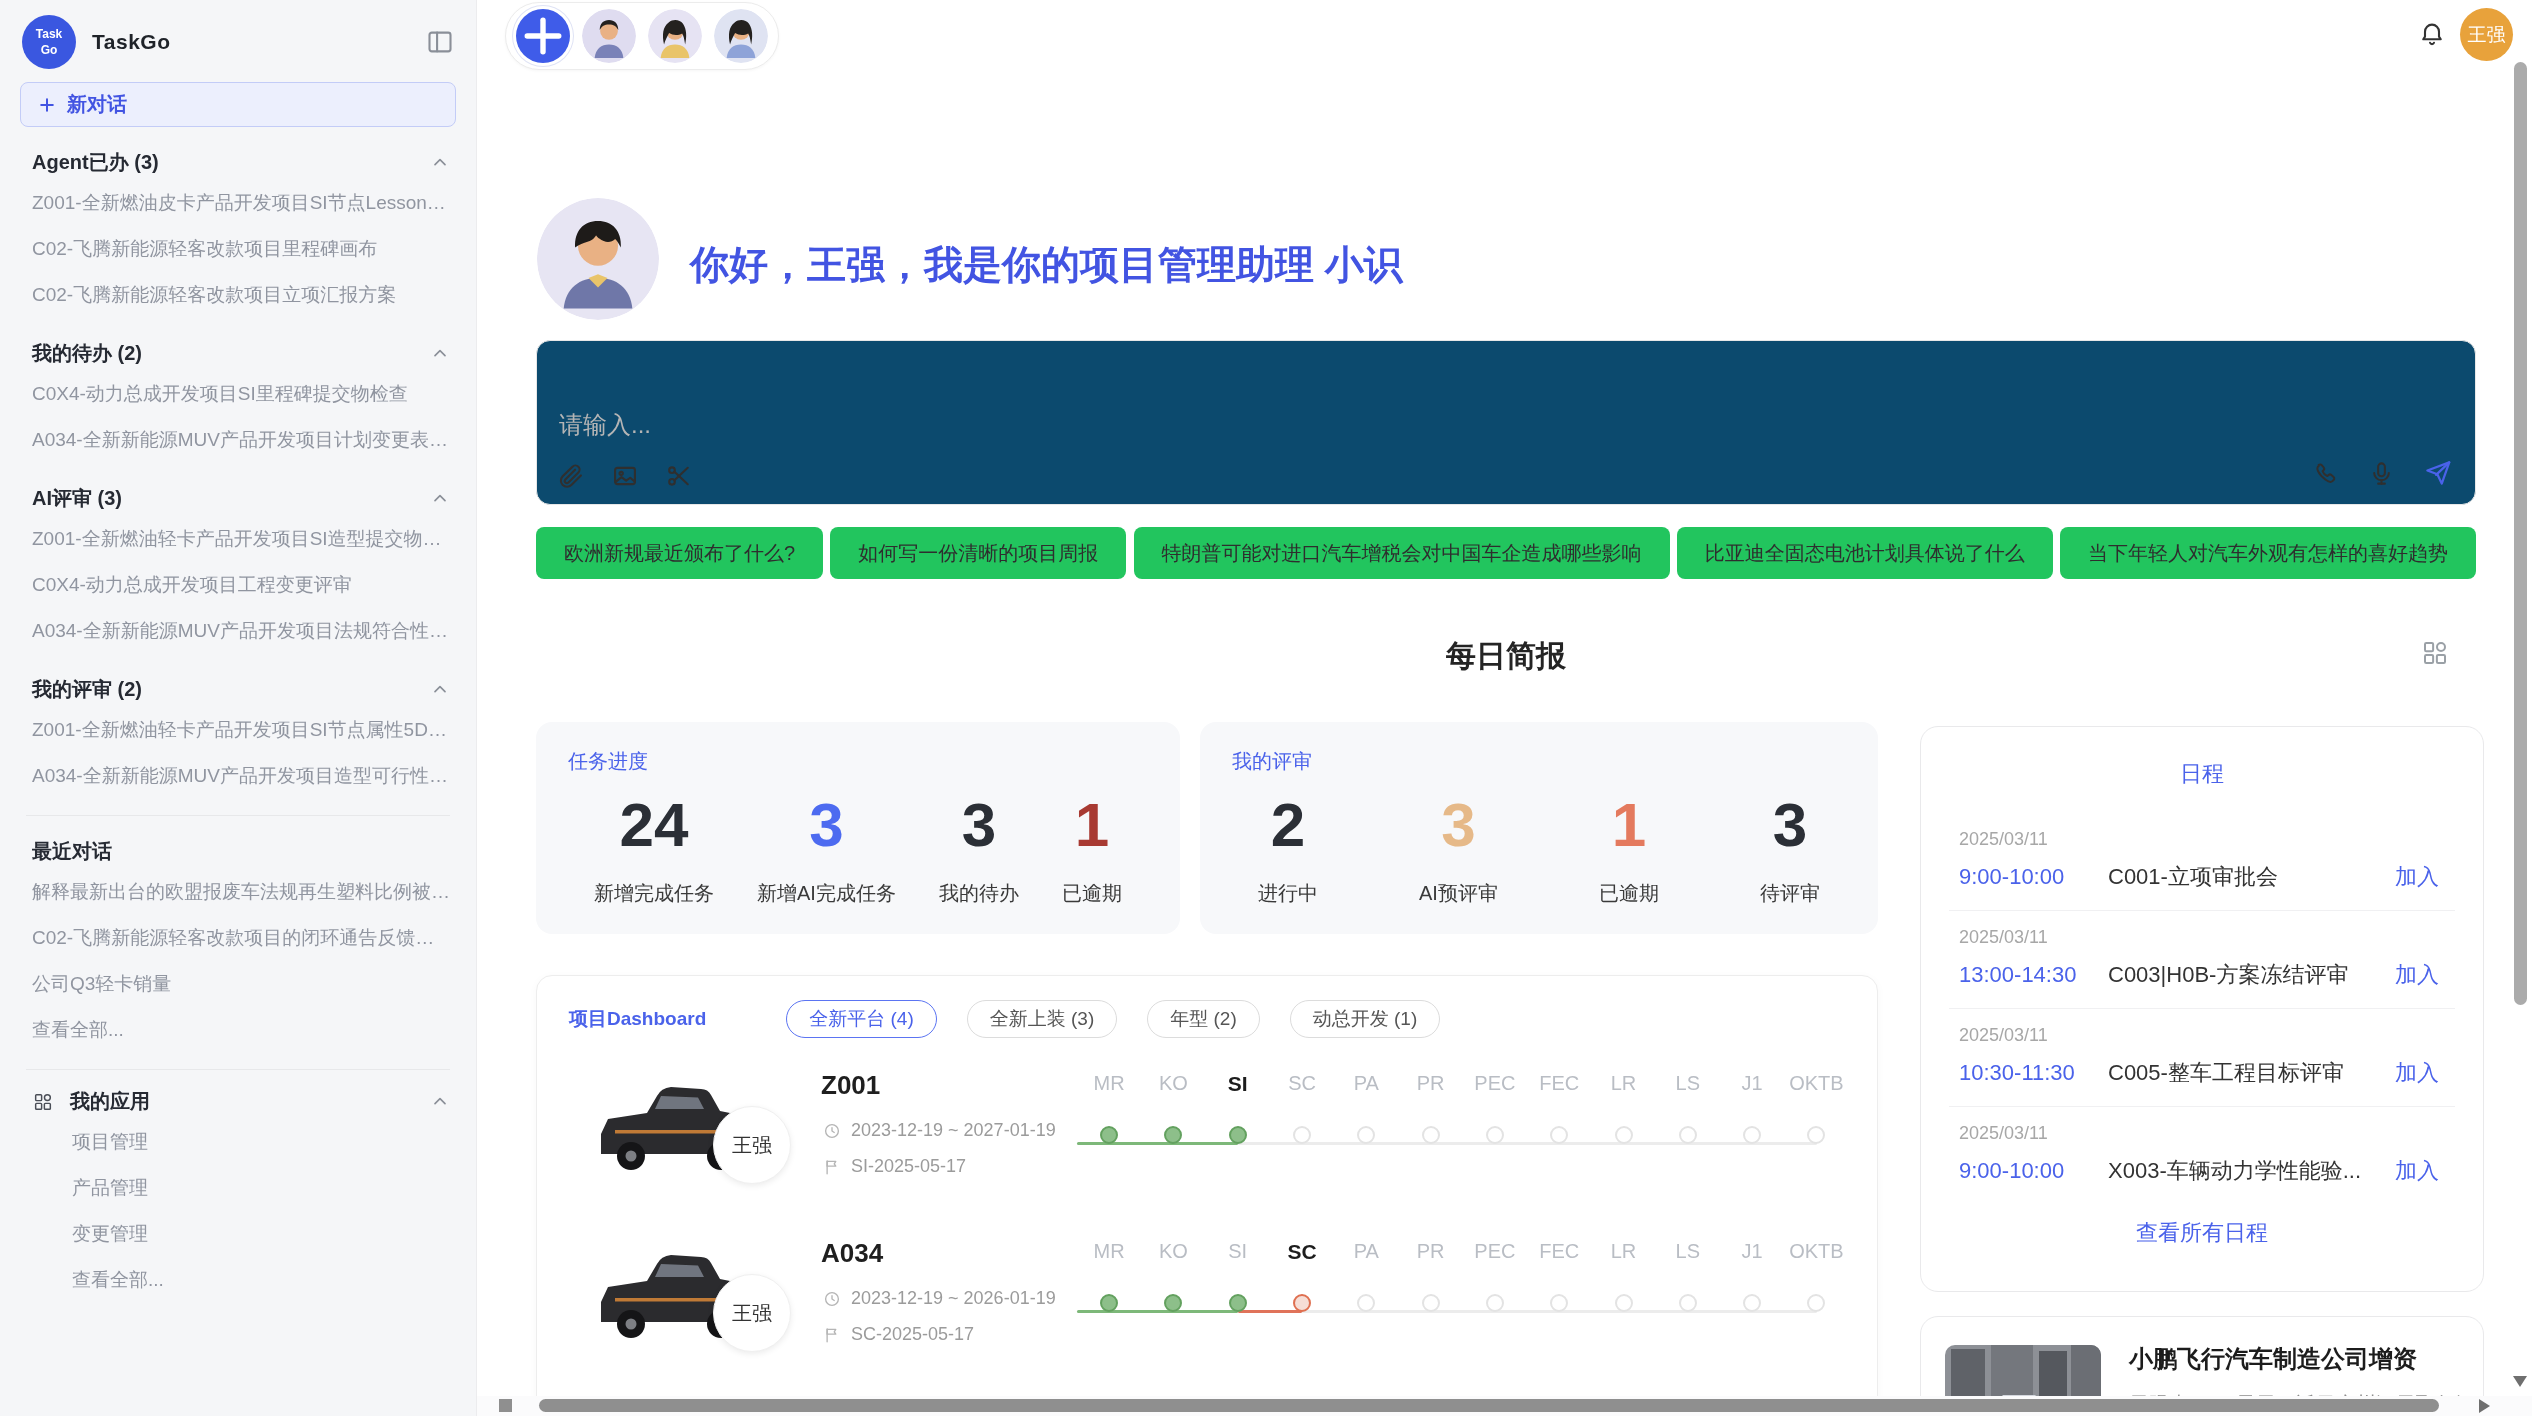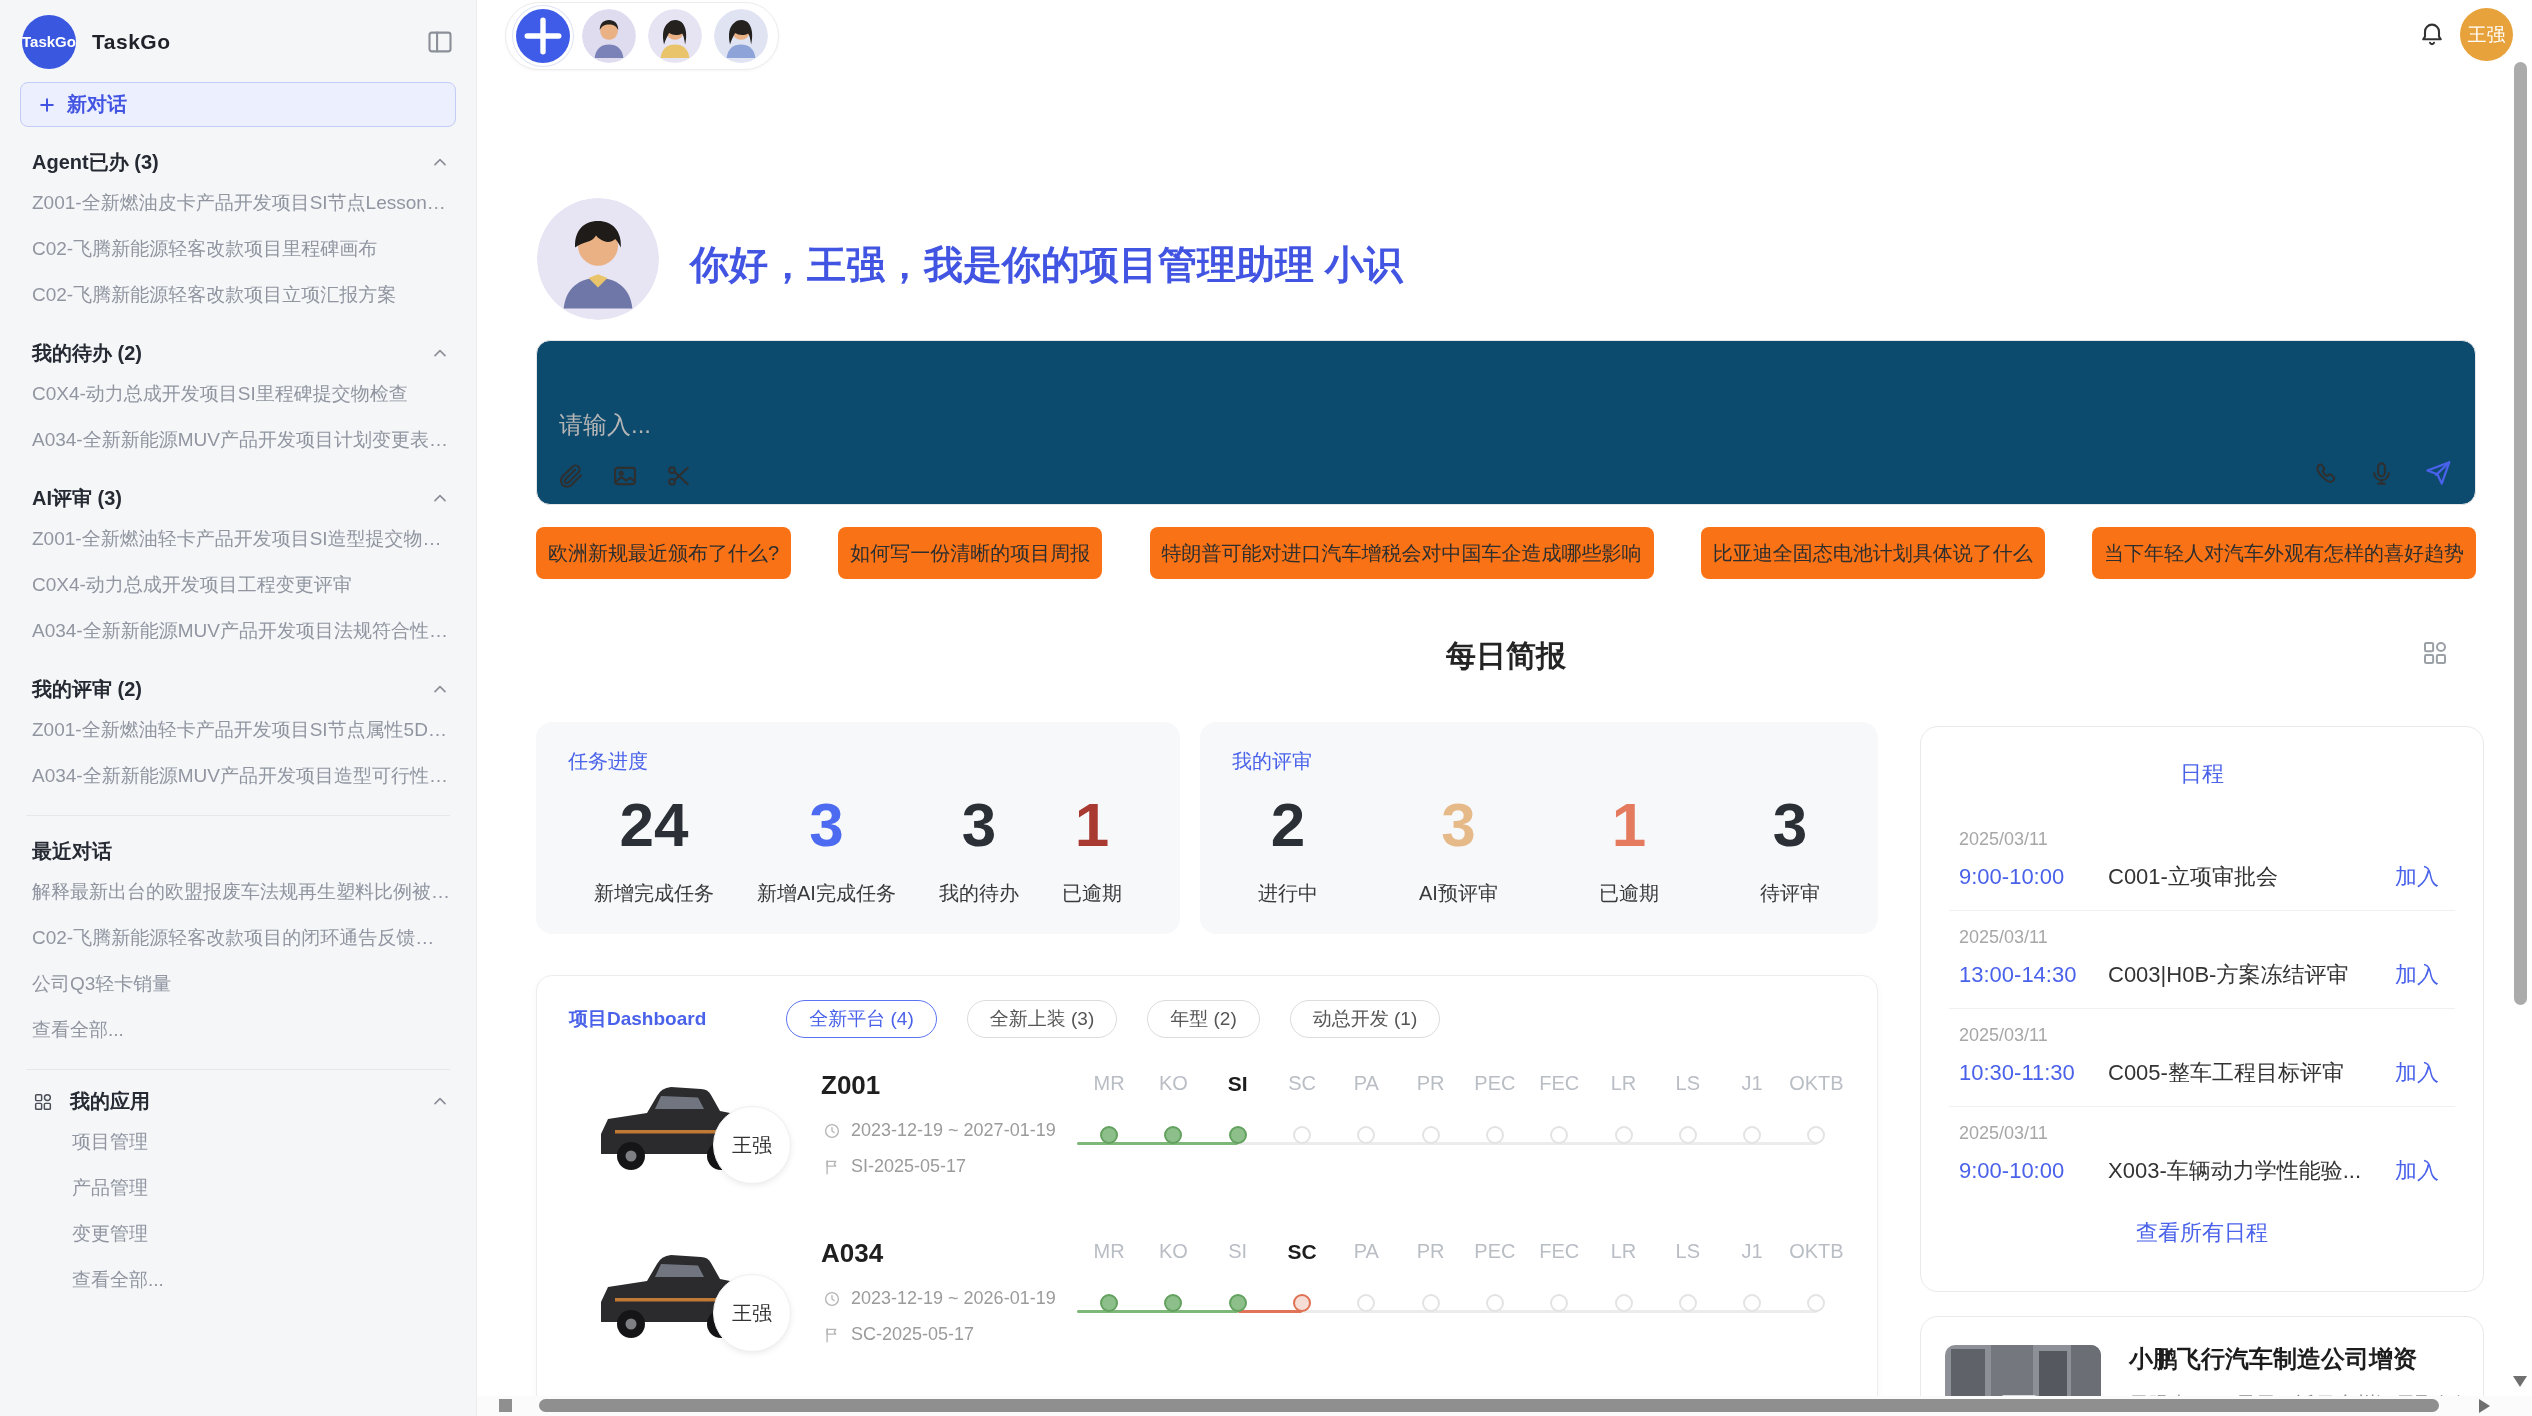--- a/index.html
+++ b/index.html
@@ -6,22 +6,22 @@
   html,body{background:#fff}
   #screen{position:relative;width:2532px;height:1416px;overflow:hidden;background:#fff;
           font-family:"Liberation Sans","DejaVu Sans",sans-serif;color:#222}
   svg{display:block}
 
   
   .sidebar{position:absolute;left:0;top:0;width:477px;height:1416px;background:#f5f6f8;
            border-right:1px solid #ececee;padding:10px 20px 0 20px;overflow:hidden}
   .logo-row{display:flex;align-items:center;height:60px;margin:2px 2px 10px 2px}
   .logo-circle{width:54px;height:54px;border-radius:50%;background:#3a57e0;color:#fff;
-               display:flex;flex-direction:row;align-items:center;justify-content:center;
-               font-size:15px;line-height:16px;font-weight:700}
+               display:flex;flex-direction:column;align-items:center;justify-content:center;
+               font-size:12px;line-height:16px;font-weight:700}
   .app-title{font-size:21px;font-weight:700;color:#1f2329;margin-left:16px;letter-spacing:.5px}
   .collapse{margin-left:auto;color:#8a8f98;width:28px;height:28px}
   .new-chat{display:flex;align-items:center;gap:10px;height:45px;border-radius:8px;background:#eceffd;
             border:1px solid #c3ccf7;color:#4254e2;font-size:20px;font-weight:700;padding:0 16px;cursor:pointer}
   .sb-head{display:flex;align-items:center;margin:22px 6px 4px 12px}
   .sb-head .lbl{flex:1;font-size:20px;font-weight:700;color:#262a33}
   .sb-head .chev{color:#8a8f98;width:20px;height:20px}
   .sb-item{font-size:19px;color:#9095a0;padding:10px 6px 10px 12px;white-space:nowrap;
            overflow:hidden;text-overflow:ellipsis;max-width:440px;cursor:pointer}
   .sb-sub{padding-left:52px}
@@ -53,21 +53,21 @@
             border:1px solid #e7e7e7;border-radius:14px}
   .placeholder{position:absolute;left:22px;top:68px;font-size:24px;color:#b5b5b5}
   .comp-left{position:absolute;left:20px;bottom:14px;display:flex;gap:26px;align-items:center;color:#2f2f2f}
   .comp-left .ic{width:28px;height:28px;cursor:pointer}
   .comp-right{position:absolute;right:22px;bottom:16px;display:flex;gap:28px;align-items:center}
   .comp-right .ic{width:27px;height:27px;color:#2f2f2f;cursor:pointer}
   .comp-right .send{width:30px;height:30px;color:#4a62ea}
 
   
   .chips{position:absolute;left:536px;top:527px;width:1940px;display:flex;justify-content:space-between}
-  .chip{height:52px;line-height:52px;padding:0 12px;background:#f97316;border-radius:8px;font-size:20px;
+  .chip{height:52px;line-height:52px;padding:0 28px;background:#22c55e;border-radius:8px;font-size:20px;
         color:#2e2e2e;white-space:nowrap;cursor:pointer}
 
   
   .brief-title{position:absolute;left:536px;top:636px;width:1940px;text-align:center;font-size:30px;
                font-weight:700;color:#242424}
   .brief-grid-icon{position:absolute;left:2420px;top:638px;width:30px;height:30px;color:#9aa0a6;cursor:pointer}
   .stat-card{position:absolute;top:722px;height:212px;background:#f7f8fa;border-radius:16px}
   .stat-card .t{position:absolute;left:32px;top:26px;font-size:20px;color:#4a62ea}
   .stat-row{position:absolute;left:0;right:0;top:66px;display:flex;justify-content:space-between;padding:0 58px}
   .stat{display:flex;flex-direction:column;align-items:center}

